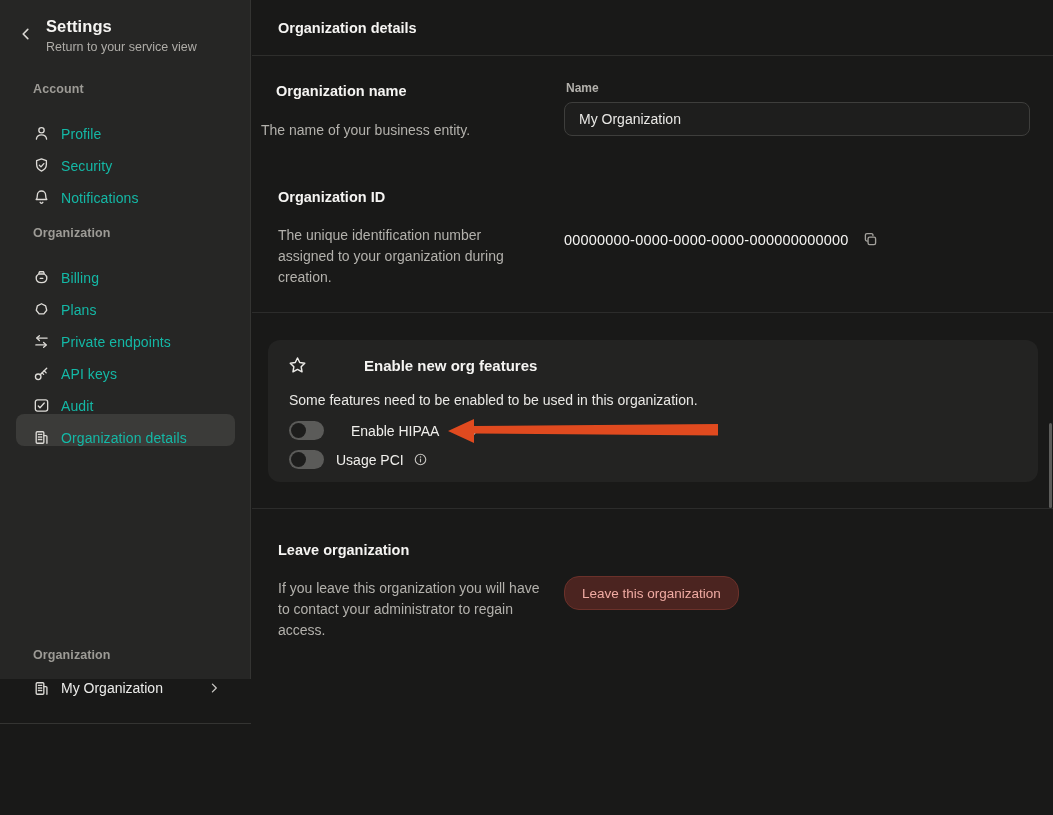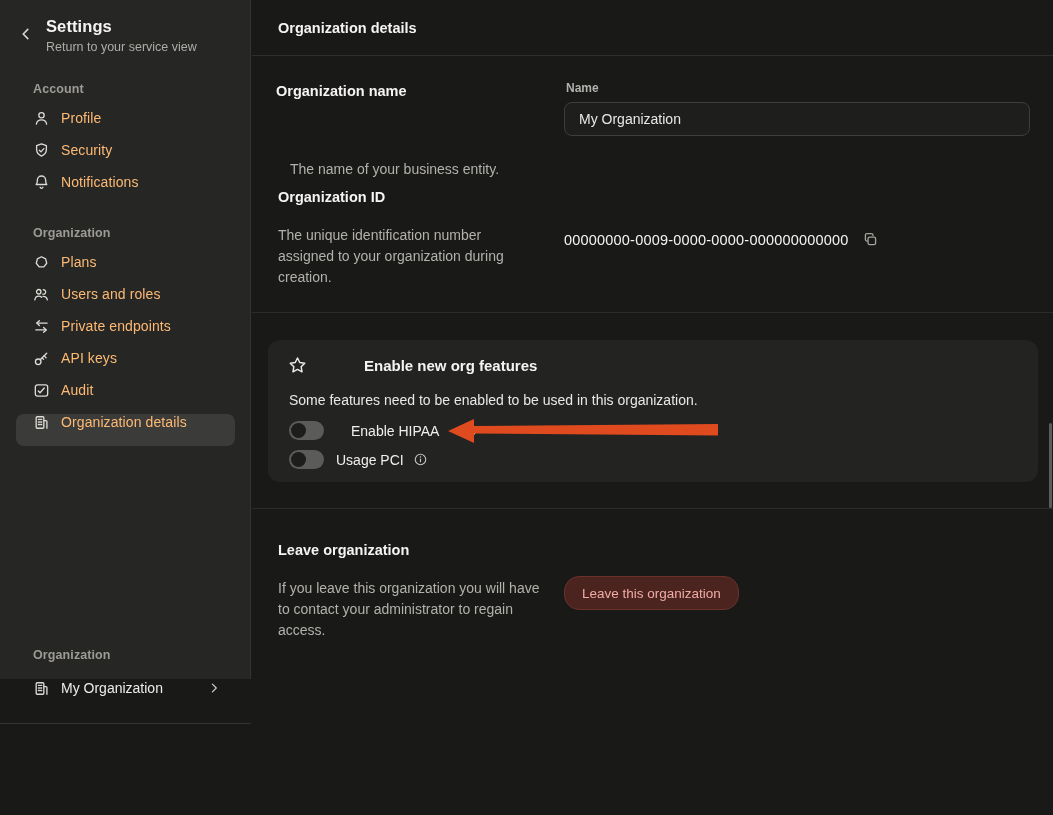--- a/index.html
+++ b/index.html
@@ -22,22 +22,22 @@
   .sb-sub { position:absolute; left:46px; top:26px; font-size:12.5px; color:#aeaca7; }
   .sb-label { font-size:12.5px; color:#9d9b96; font-weight:600; letter-spacing:.1px; }
   .lbl-account { position:absolute; left:33px; top:82px; }
   .lbl-org { position:absolute; left:33px; top:226px; }
   .lbl-org2 { position:absolute; left:33px; top:648px; }
 
   .nav { position:absolute; left:16px; width:219px; }
   .nav-account { top:110px; }
   .nav-org { top:254px; }
   .nav-item {
-    display:flex; align-items:flex-start; height:32px; border-radius:8px;
-    padding-left:17px; cursor:pointer; color:#fdba74;
+    display:flex; align-items:flex-end; height:32px; border-radius:8px;
+    padding-left:17px; cursor:pointer; color:#14b8a6;
   }
   .nav-item.selected { background:#3b3b39; }
   .nav-item .ic { width:17px; height:17px; margin-right:11px; display:flex; align-items:center; color:#dddbd7; flex:0 0 17px; }
   .nav-item .txt { font-size:14px; letter-spacing:.1px; }
 
   .org-switcher {
     position:absolute; left:16px; top:672px; width:219px; height:32px;
     display:flex; align-items:center; padding-left:17px; border-radius:8px; cursor:pointer;
   }
   .org-switcher .ic { width:17px; height:17px; margin-right:11px; color:#dddbd7; }
@@ -51,21 +51,21 @@
 
   
   .main { position:absolute; left:252px; top:0; width:801px; height:815px; background:#191918; }
   .main-header { position:absolute; left:0; top:0; width:100%; height:56px; border-bottom:1px solid #2e2e2c; }
   .main-title { position:absolute; left:26px; top:20px; font-size:14.5px; font-weight:700; color:#f5f4f2; }
 
   .h2 { font-size:14.5px; font-weight:700; color:#f5f4f2; }
   .desc { font-size:14px; color:#b3b1ac; line-height:21px; }
 
   .orgname-h { position:absolute; left:24px; top:83px; }
-  .orgname-d { position:absolute; left:38px; top:120px;margin-top:39px; }
+  .orgname-d { position:absolute; left:9px; top:120px; }
   .field-label { position:absolute; left:314px; top:81px; font-size:12px; color:#b3b1ac; font-weight:600; }
   .name-input {
     position:absolute; left:312px; top:102px; width:466px; height:34px;
     background:#1e1e1d; border:1px solid #3e3e3c; border-radius:8px;
     color:#e9e8e5; font-size:14px; padding:0 14px;
     font-family:"Liberation Sans","DejaVu Sans",sans-serif; outline:none;
   }
 
   .orgid-h { position:absolute; left:26px; top:189px; }
   .orgid-d { position:absolute; left:26px; top:225px; width:258px; }
@@ -158,36 +158,35 @@
         </span>
         <span class="txt">Notifications</span>
       </div>
     </div>
 
     <div class="sb-label lbl-org">Organization</div>
 
     <div class="nav nav-org">
       <div class="nav-item">
         <span class="ic">
+          <svg width="17" height="17" viewBox="0 0 16 16" fill="none" stroke="currentColor" stroke-width="1.25" stroke-linecap="round" stroke-linejoin="round">
+              <path d="M6.1 2.6h3.8l.8 2.1c1.4.9 2.3 2.2 2.3 3.8 0 2.8-2.2 4.4-5 4.4s-5-1.6-5-4.4c0-1.6.9-2.9 2.3-3.8z"></path>
+              <path d="M5.9 4.7h4.2"></path>
+              <path d="M6.8 8.9h2.4"></path>
+            </svg>
+        </span>
+        <span class="txt">Billing</span>
+      </div>
+      <div class="nav-item">
+        <span class="ic">
           <svg width="17" height="17" viewBox="0 0 16 16" fill="none" stroke="currentColor" stroke-width="1.25" stroke-linejoin="round">
               <path d="M8 2.6l3.9 1.9 1 4.2-2.7 3.4H5.8L3.1 8.7l1-4.2z"></path>
             </svg>
         </span>
         <span class="txt">Plans</span>
-      </div>
-      <div class="nav-item">
-        <span class="ic">
-          <svg width="17" height="17" viewBox="0 0 16 16" fill="none" stroke="currentColor" stroke-width="1.25" stroke-linecap="round" stroke-linejoin="round">
-              <circle cx="5.4" cy="5.4" r="2.1"></circle>
-              <path d="M1.7 13c.4-2.3 1.9-3.5 3.7-3.5 1.1 0 2 .4 2.7 1.1"></path>
-              <path d="M9.7 3.5a2.1 2.1 0 1 1-.5 4.1"></path>
-              <path d="M9.4 9.7c2.1.1 3.7 1.3 4.1 3.3"></path>
-            </svg>
-        </span>
-        <span class="txt">Users and roles</span>
       </div>
       <div class="nav-item">
         <span class="ic">
           <svg width="17" height="17" viewBox="0 0 16 16" fill="none" stroke="currentColor" stroke-width="1.25" stroke-linecap="round" stroke-linejoin="round">
               <path d="M13.3 4.8H3.9"></path>
               <path d="M6 2.6L3.5 4.8 6 7"></path>
               <path d="M2.7 11.2h9.4"></path>
               <path d="M10 9l2.5 2.2L10 13.4"></path>
             </svg>
         </span>
@@ -256,21 +255,21 @@
     </div>
 
     <div class="h2 orgname-h">Organization name</div>
     <div class="desc orgname-d">The name of your business entity.</div>
     <div class="field-label">Name</div>
     <input class="name-input" type="text" value="My Organization" style="">
 
     <div class="h2 orgid-h">Organization ID</div>
     <div class="desc orgid-d">The unique identification number assigned to your organization during creation.</div>
     <div class="uuid-row">
-      <span class="uuid">00000000-0009-0000-0000-000000000000</span>
+      <span class="uuid">00000000-0000-0000-0000-000000000000</span>
       <span class="copy-btn">
         <svg width="17" height="17" viewBox="0 0 16 16" fill="none" stroke="currentColor" stroke-width="1.25" stroke-linecap="round" stroke-linejoin="round">
             <rect x="5.7" y="5.7" width="7.1" height="7.1" rx="1.5"></rect>
             <path d="M10.3 4.3v-.5c0-.8-.6-1.4-1.4-1.4H4.6c-.8 0-1.4.6-1.4 1.4v4.3c0 .8.6 1.4 1.4 1.4h.5"></path>
           </svg>
       </span>
     </div>
 
     <div class="divider div-1"></div>
 

